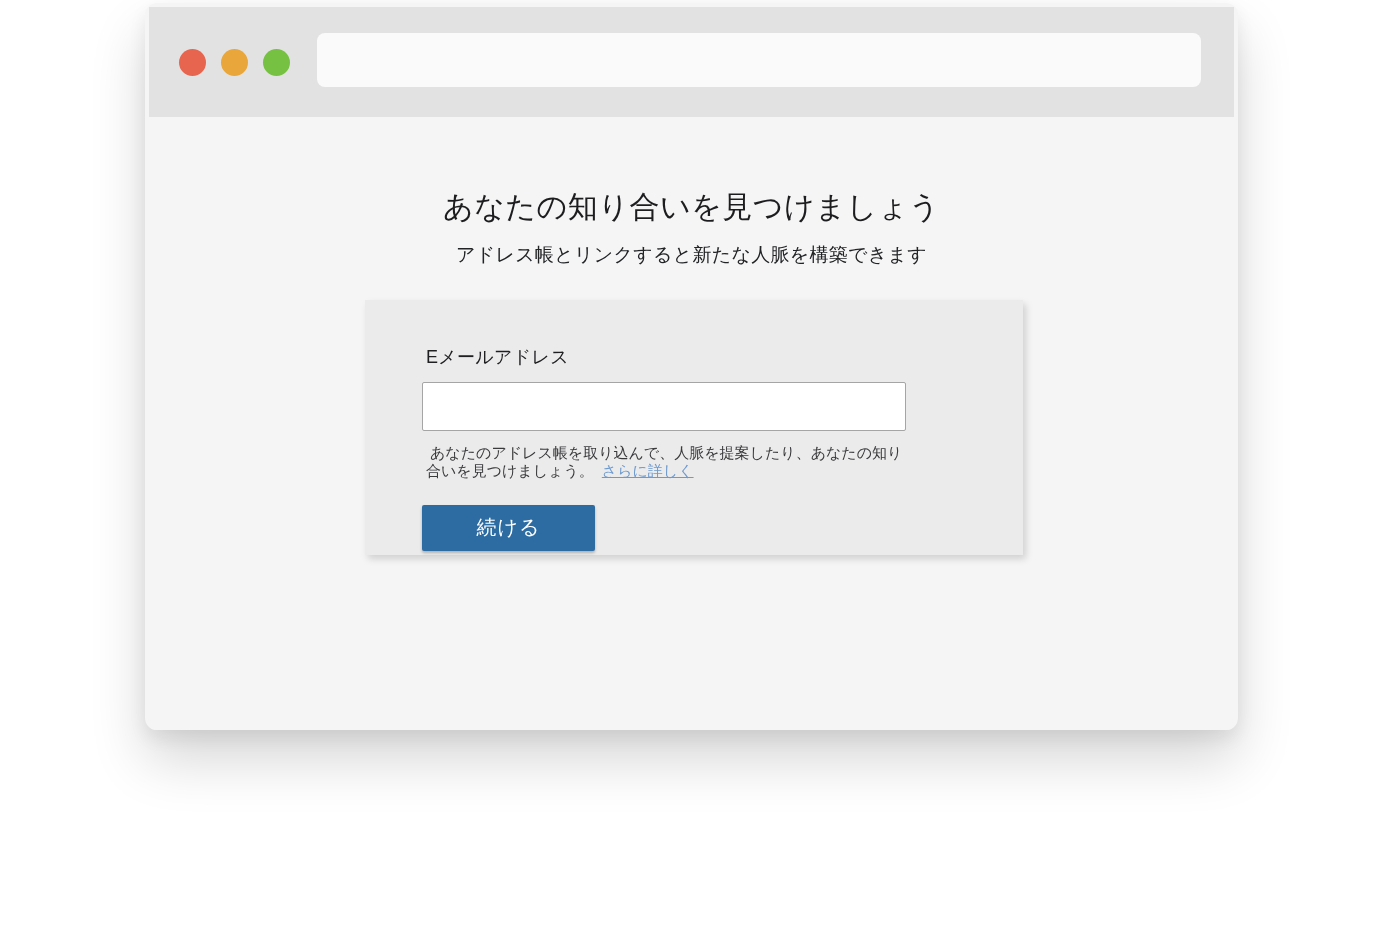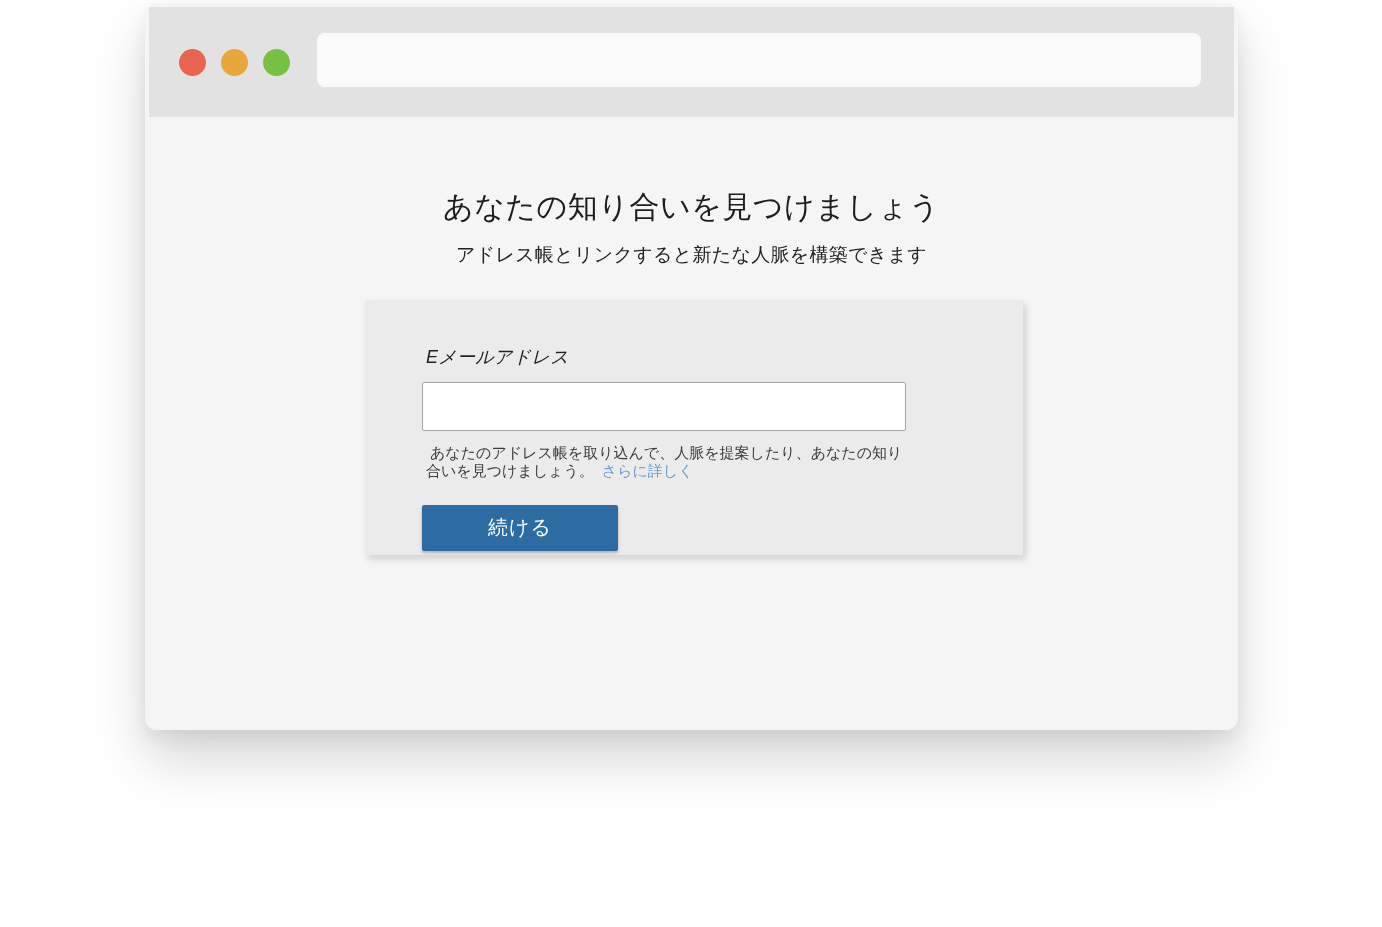--- a/index.html
+++ b/index.html
@@ -99,21 +99,20 @@
     box-shadow: 3px 4px 7px rgba(0,0,0,0.15);
     padding: 41px 57px 0 57px;
   }
 
   .email-label {
     display: block;
     font-size: 18px;
     color: #1f1f21;
     margin-bottom: 9px;
     letter-spacing: 0.3px;
-    font-style: italic;
   }
 
   .email-input {
     display: block;
     width: 484px;
     height: 49px;
     background: #ffffff;
     border: 1px solid #a5a5a5;
     border-radius: 2px;
     font-size: 16px;
@@ -125,27 +124,28 @@
   .email-help {
     width: 490px;
     margin-top: 9px;
     font-size: 15px;
     line-height: 18px;
     color: #3a3a3c;
   }
 
   .learn-more-link {
     color: #6d9ace;
+    text-decoration: underline;
     cursor: pointer;
   }
 
   .continue-button {
     display: block;
     margin-top: 21px;
-    width: 196px;
+    width: 173px;
     height: 46px;
     background: #2d6ca3;
     color: #ffffff;
     border: none;
     border-radius: 2px;
     font-size: 20px;
     font-family: inherit;
     letter-spacing: 1px;
     cursor: pointer;
     box-shadow: 0 2px 3px rgba(0,0,0,0.25);

